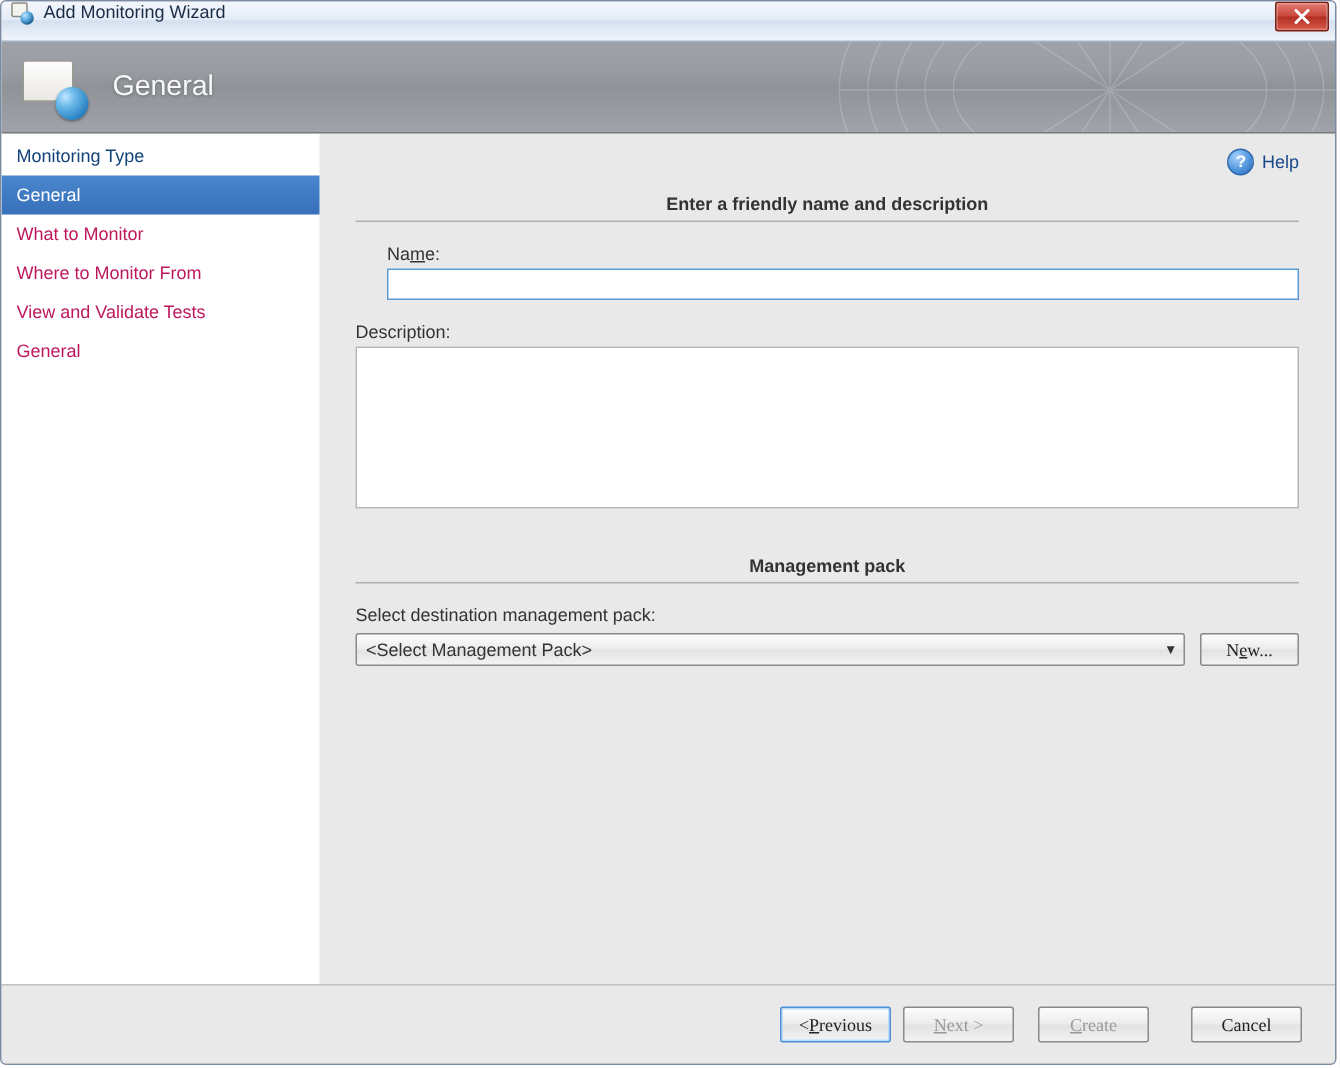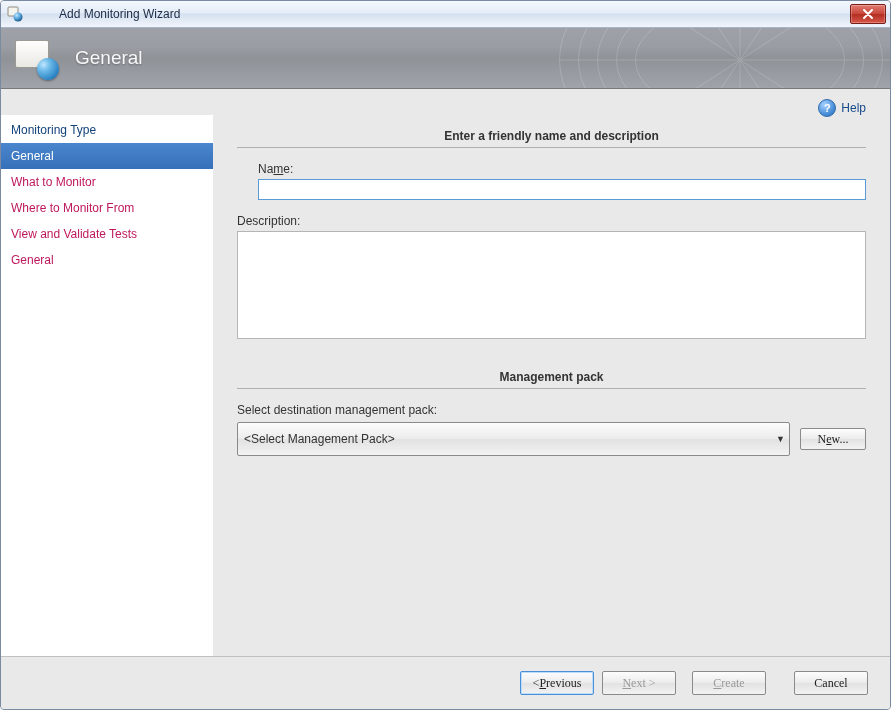--- a/index.html
+++ b/index.html
@@ -23,24 +23,22 @@
     display: flex;
     flex-direction: column;
     box-sizing: border-box;
     position: relative;
   }
   
   .titlebar {
     height: 26px;
     background: linear-gradient(to bottom, #f3f7fd 0%, #e5edf8 45%, #d4e0ef 50%, #f1f5fb 100%);
     display: flex;
-    align-items: center;
     padding: 0 4px 0 6px;
     border-bottom: 1px solid #a8b5c9;
-    gap: 30px;
   }
   .titlebar .ticon {
     width: 16px; height: 16px;
     margin-right: 6px;
     display:flex; align-items:center; justify-content:center;
   }
   .titlebar .title {
     flex: 1;
     color: #1a2b45;
     font-size: 12px;
@@ -108,21 +106,20 @@
     min-height:0;
     background: #e9e9e9;
   }
   .sidebar {
     width: 212px;
     background: #fff;
     border-right: none;
     display:flex;
     flex-direction: column;
     padding-top: 2px;
-    margin-top: 26px;
   }
   .sidebar .item {
     padding: 6px 10px;
     color: #11427a;
     font-size: 12px;
     cursor: default;
     white-space: nowrap;
   }
   .sidebar .item.muted {
     color: #be185d;
@@ -198,21 +195,21 @@
     overflow-y: scroll;
   }
 
   .mp-row {
     display:flex;
     align-items:center;
     gap: 10px;
   }
   .mp-select {
     flex:1;
-    height: 34px;
+    height: 22px;
     border: 1px solid #8a8a8a;
     border-radius: 2px;
     background: linear-gradient(to bottom, #fdfdfd, #ececec 48%, #e2e2e2 52%, #f3f3f3);
     display:flex;
     align-items:center;
     padding: 0 6px;
     font-size:12px;
     color:#333;
     position: relative;
     box-sizing: border-box;

